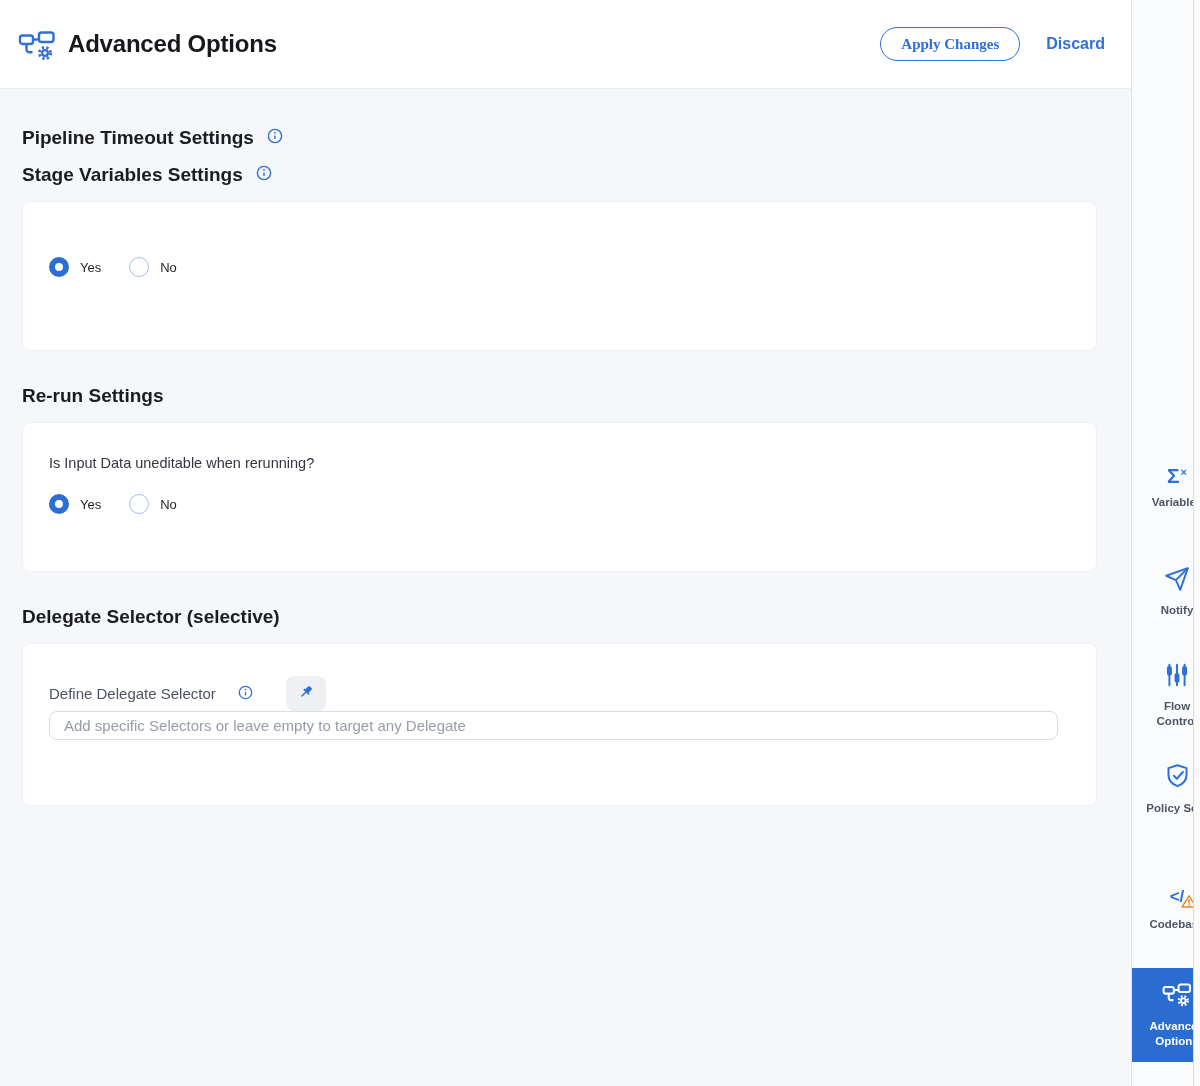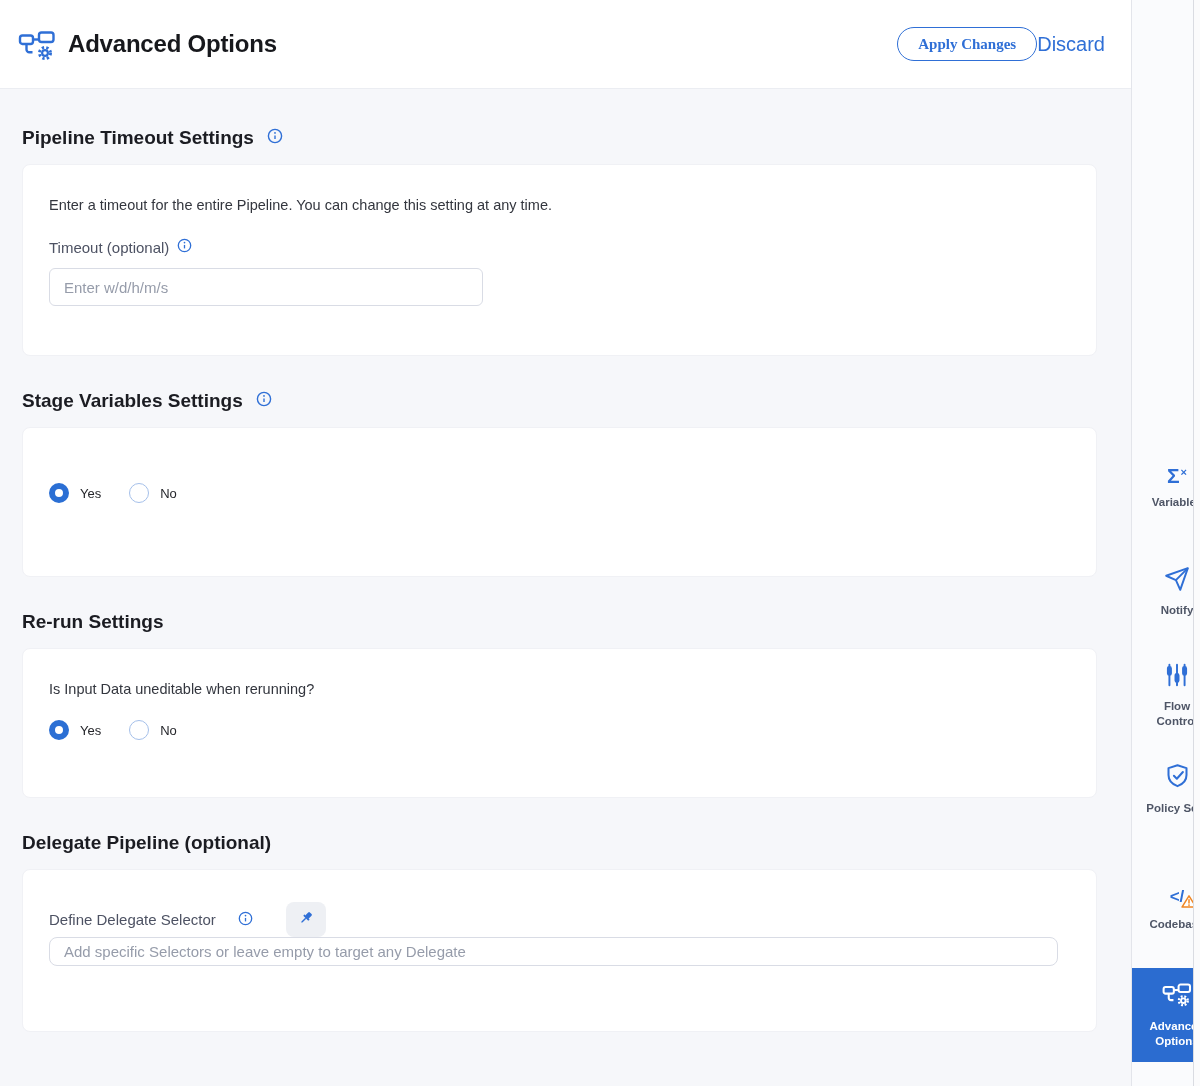--- a/index.html
+++ b/index.html
@@ -15,21 +15,21 @@
     display:flex; align-items:center; padding:0 26px 0 18px;
   }
   .app-icon { flex:0 0 auto; display:flex; }
   .page-title { font-size:24px; font-weight:bold; color:#17181c; margin-left:12px; letter-spacing:-0.2px; }
   .header-spacer { flex:1; }
   .btn-apply {
     height:34px; padding:0 20px; background:#fff; cursor:pointer;
     border:1.5px solid #2f6fd6; border-radius:17px;
     color:#2f6fd6; font-weight:bold; font-size:15px; font-family:Liberation Serif, serif;
   }
-  .link-discard { color:#2f6fd6; font-weight:normal; font-size:20px; cursor:pointer; }
+  .link-discard { color:#2f6fd6; font-weight:bold; font-size:16px; margin-left:26px; cursor:pointer; }
 
   .content {
     position:absolute; top:89px; left:0; width:1131px; bottom:0;
     background:#f6f7fa; padding:38px 34px 0 22px;
   }
   .section-heading {
     display:flex; align-items:center; gap:13px;
     font-size:19px; font-weight:bold; color:#1b1c22; margin:0 0 15px 0;
   }
   .card {
@@ -112,34 +112,20 @@
     <div class="section-heading">
       <span>Pipeline Timeout Settings</span>
       <span>
         <svg width="16" height="16" viewBox="0 0 16 16" fill="none" stroke="#2f6fd6" stroke-width="1.4">
           <circle cx="8" cy="8" r="6.6"></circle>
             <path d="M8 7.4v3.7"></path>
             <circle cx="8" cy="4.9" r="0.9" fill="#2f6fd6" stroke="none"></circle>
         </svg>
       </span>
     </div>
-    <div class="card c1">
-      <div class="desc">Enter a timeout for the entire Pipeline. You can change this setting at any time.</div>
-      <div class="field-label-row">
-        <span>Timeout (optional)</span>
-        <span>
-          <svg width="15" height="15" viewBox="0 0 16 16" fill="none" stroke="#2f6fd6" stroke-width="1.4">
-            <circle cx="8" cy="8" r="6.6"></circle>
-              <path d="M8 7.4v3.7"></path>
-              <circle cx="8" cy="4.9" r="0.9" fill="#2f6fd6" stroke="none"></circle>
-          </svg>
-        </span>
-      </div>
-      <input class="text-input" type="text" placeholder="Enter w/d/h/m/s" style="">
-    </div>
 
     <div class="section-heading">
       <span>Stage Variables Settings</span>
       <span>
         <svg width="16" height="16" viewBox="0 0 16 16" fill="none" stroke="#2f6fd6" stroke-width="1.4">
           <circle cx="8" cy="8" r="6.6"></circle>
             <path d="M8 7.4v3.7"></path>
             <circle cx="8" cy="4.9" r="0.9" fill="#2f6fd6" stroke="none"></circle>
         </svg>
       </span>
@@ -168,21 +154,21 @@
           <span class="radio-label">Yes</span>
         </label>
         <label class="radio-opt">
           <span class="radio unchecked"></span>
           <span class="radio-label">No</span>
         </label>
       </div>
     </div>
 
     <div class="section-heading">
-      <span>Delegate Pipeline (optional)</span>
+      <span>Delegate Selector (selective)</span>
     </div>
     <div class="card c4">
       <div class="define-row">
         <span>Define Delegate Selector</span>
         <span>
           <svg width="15" height="15" viewBox="0 0 16 16" fill="none" stroke="#2f6fd6" stroke-width="1.4">
             <circle cx="8" cy="8" r="6.6"></circle>
               <path d="M8 7.4v3.7"></path>
               <circle cx="8" cy="4.9" r="0.9" fill="#2f6fd6" stroke="none"></circle>
           </svg>

